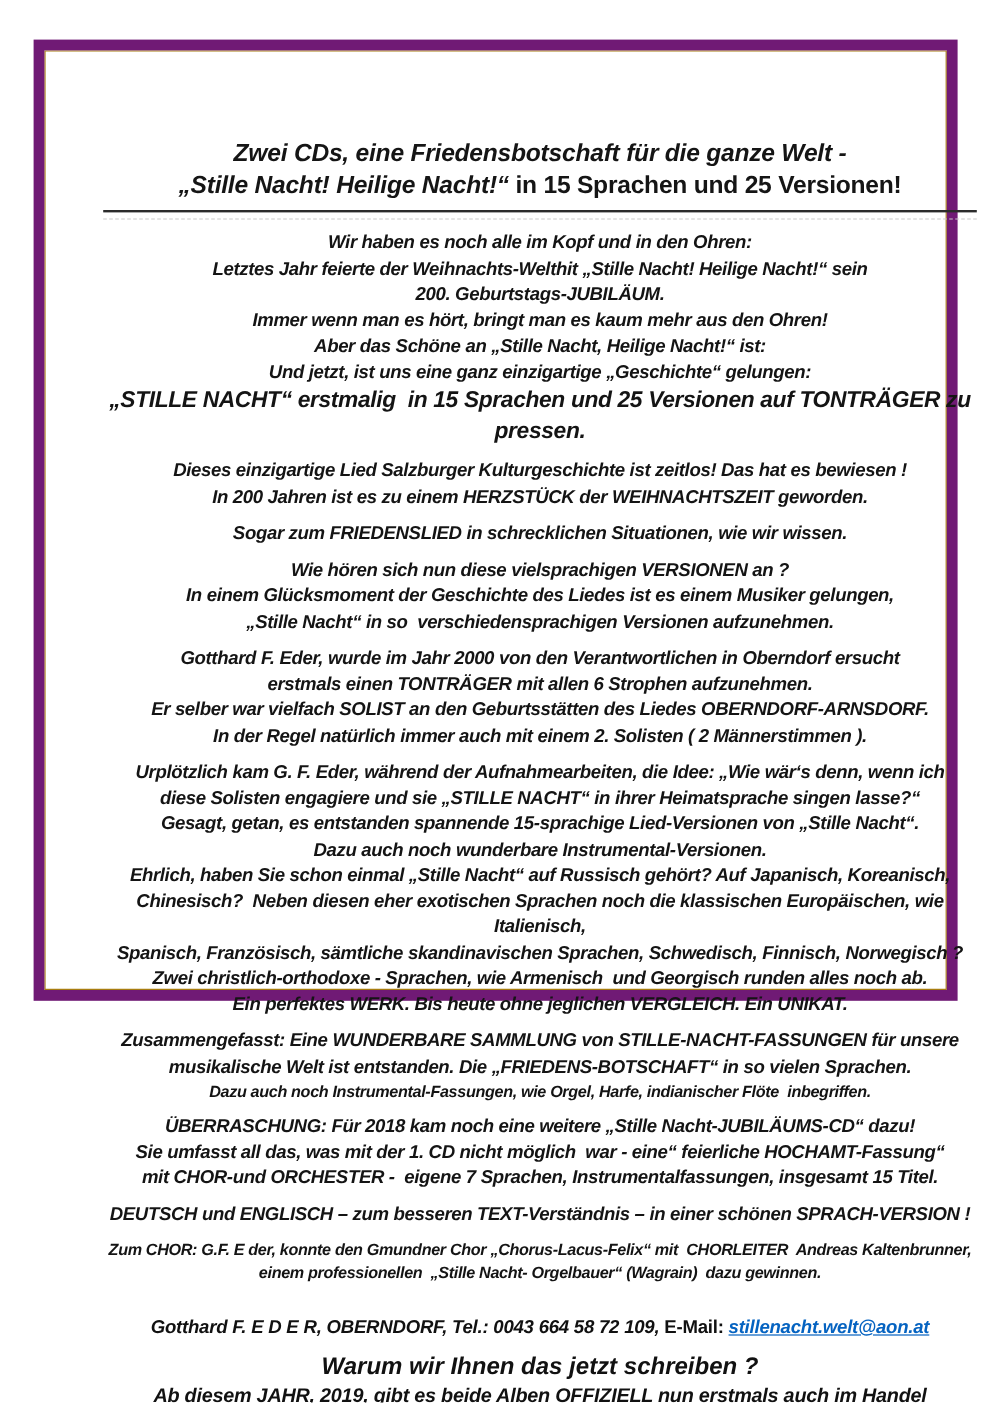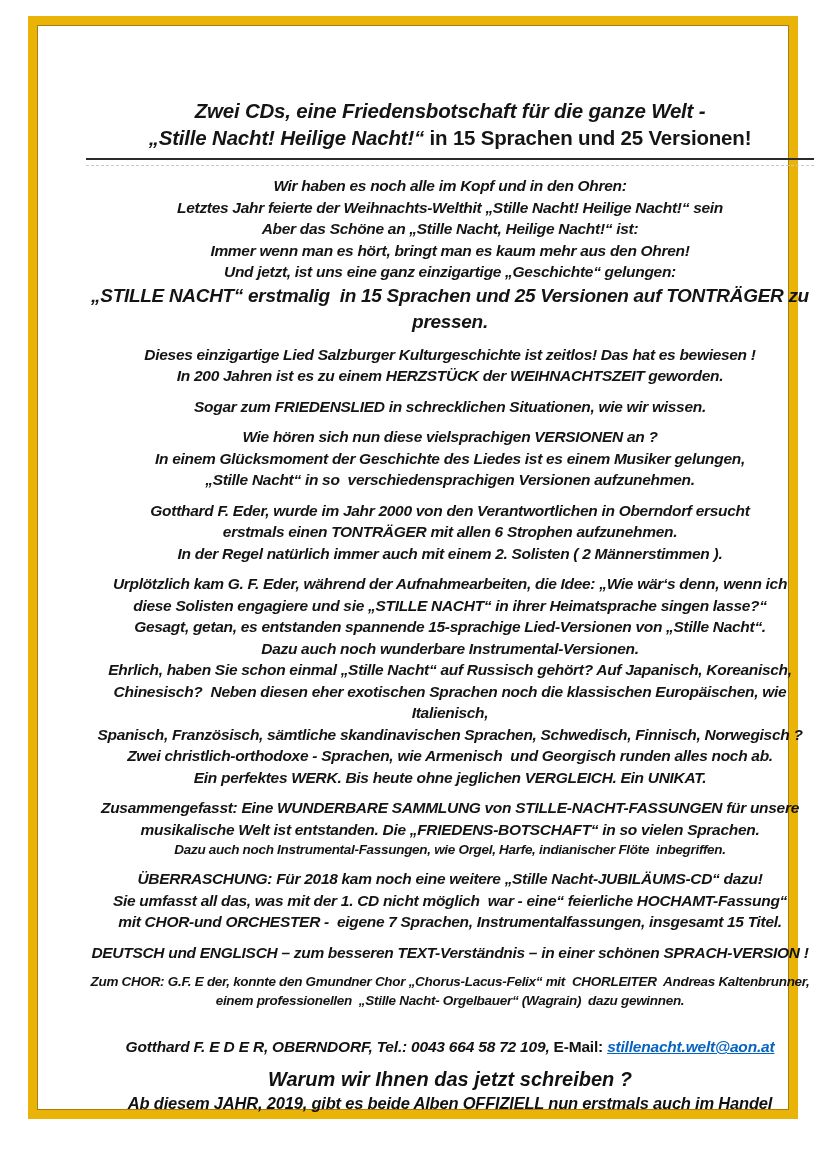--- a/index.html
+++ b/index.html
@@ -6,23 +6,23 @@
   .page{
     position:relative;
     width:826px;height:1169px;
     background:#ffffff;
     overflow:hidden;
     font-family:"Liberation Sans", sans-serif;
     color:#111111;
   }
   .frame{
     position:absolute;
-    left:28px;top:16px;
-    width:770px;height:1103px;
-    border:9px solid #eab308;
+    left:28px;top:33px;
+    width:770px;height:801px;
+    border:9px solid #701a75;
     box-shadow:inset 0 0 0 1px #a87d10;
     box-sizing:border-box;
     background:#ffffff;
   }
   .content{
     position:absolute;
     left:37px;top:34px;
     width:752px;height:1105px;
     padding:38px 12px 0 12px;
     box-sizing:border-box;
@@ -97,40 +97,42 @@
         <div><span>„Stille Nacht! Heilige Nacht!“</span><span class="upright"> in 15 Sprachen und 25 Versionen!</span></div>
       </div>
 
       <div class="rule-solid"></div>
       <div class="rule-dashed"></div>
 
       <div id="body-paragraphs">
           <div class="para">
             <div class="line">Wir haben es noch alle im Kopf und in den Ohren:</div>
             <div class="line">Letztes Jahr feierte der Weihnachts-Welthit „Stille Nacht! Heilige Nacht!“ sein</div>
+            <div class="line">200. Geburtstags-JUBILÄUM.</div>
+            <div class="line">Immer wenn man es hört, bringt man es kaum mehr aus den Ohren!</div>
             <div class="line">Aber das Schöne an „Stille Nacht, Heilige Nacht!“ ist:</div>
-            <div class="line">Immer wenn man es hört, bringt man es kaum mehr aus den Ohren!</div>
             <div class="line">Und jetzt, ist uns eine ganz einzigartige „Geschichte“ gelungen:</div>
             <div class="line large">„STILLE NACHT“ erstmalig  in 15 Sprachen und 25 Versionen auf TONTRÄGER zu pressen.</div>
           </div>
           <div class="para">
             <div class="line">Dieses einzigartige Lied Salzburger Kulturgeschichte ist zeitlos! Das hat es bewiesen !</div>
             <div class="line">In 200 Jahren ist es zu einem HERZSTÜCK der WEIHNACHTSZEIT geworden.</div>
           </div>
           <div class="para">
             <div class="line">Sogar zum FRIEDENSLIED in schrecklichen Situationen, wie wir wissen.</div>
           </div>
           <div class="para">
             <div class="line">Wie hören sich nun diese vielsprachigen VERSIONEN an ?</div>
             <div class="line">In einem Glücksmoment der Geschichte des Liedes ist es einem Musiker gelungen,</div>
             <div class="line">„Stille Nacht“ in so  verschiedensprachigen Versionen aufzunehmen.</div>
           </div>
           <div class="para">
             <div class="line">Gotthard F. Eder, wurde im Jahr 2000 von den Verantwortlichen in Oberndorf ersucht</div>
             <div class="line">erstmals einen TONTRÄGER mit allen 6 Strophen aufzunehmen.</div>
+            <div class="line">Er selber war vielfach SOLIST an den Geburtsstätten des Liedes OBERNDORF-ARNSDORF.</div>
             <div class="line">In der Regel natürlich immer auch mit einem 2. Solisten ( 2 Männerstimmen ).</div>
           </div>
           <div class="para">
             <div class="line">Urplötzlich kam G. F. Eder, während der Aufnahmearbeiten, die Idee: „Wie wär‘s denn, wenn ich</div>
             <div class="line">diese Solisten engagiere und sie „STILLE NACHT“ in ihrer Heimatsprache singen lasse?“</div>
             <div class="line">Gesagt, getan, es entstanden spannende 15-sprachige Lied-Versionen von „Stille Nacht“.</div>
             <div class="line">Dazu auch noch wunderbare Instrumental-Versionen.</div>
             <div class="line">Ehrlich, haben Sie schon einmal „Stille Nacht“ auf Russisch gehört? Auf Japanisch, Koreanisch,</div>
             <div class="line">Chinesisch?  Neben diesen eher exotischen Sprachen noch die klassischen Europäischen, wie Italienisch,</div>
             <div class="line">Spanisch, Französisch, sämtliche skandinavischen Sprachen, Schwedisch, Finnisch, Norwegisch ?</div>

